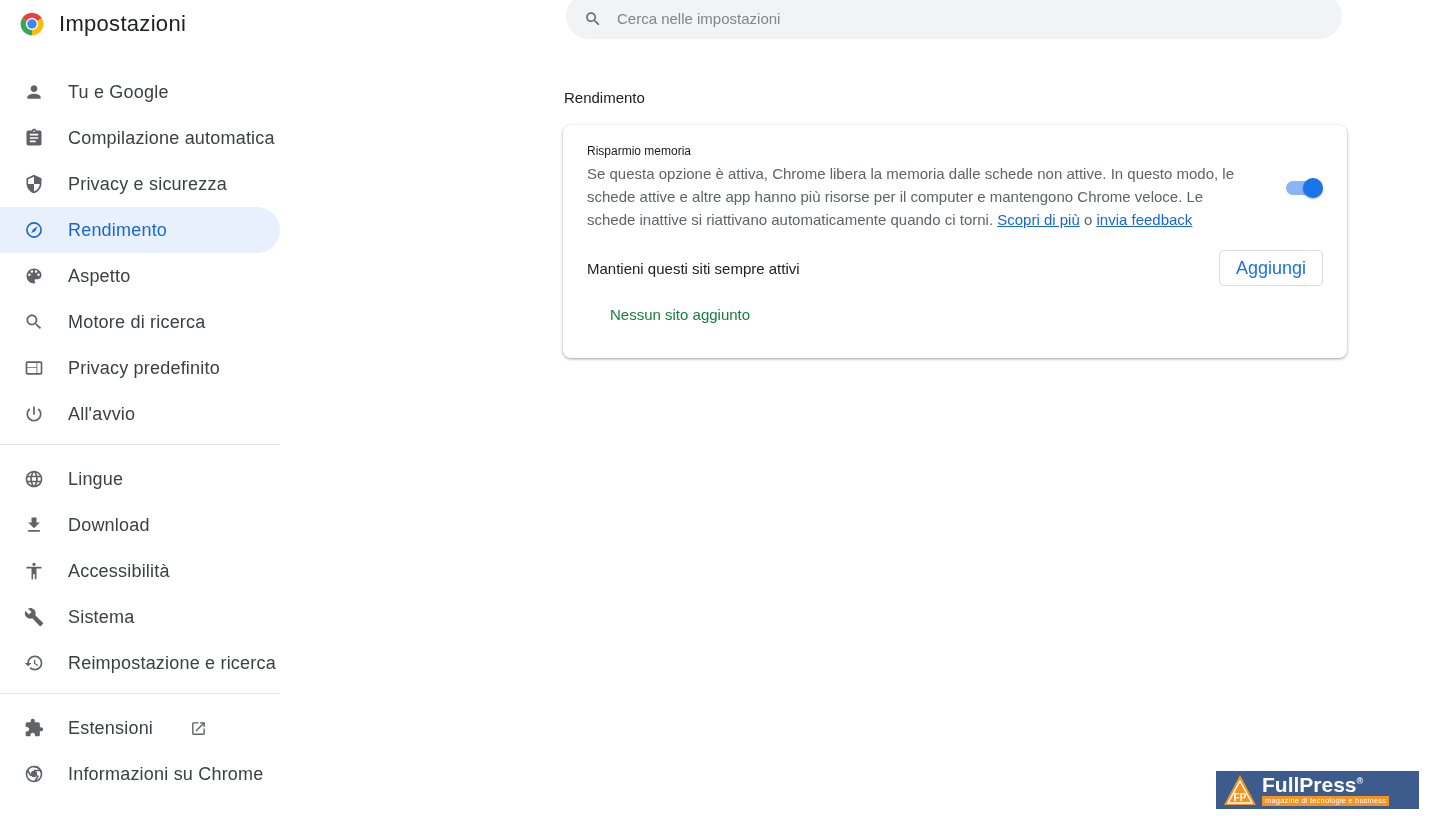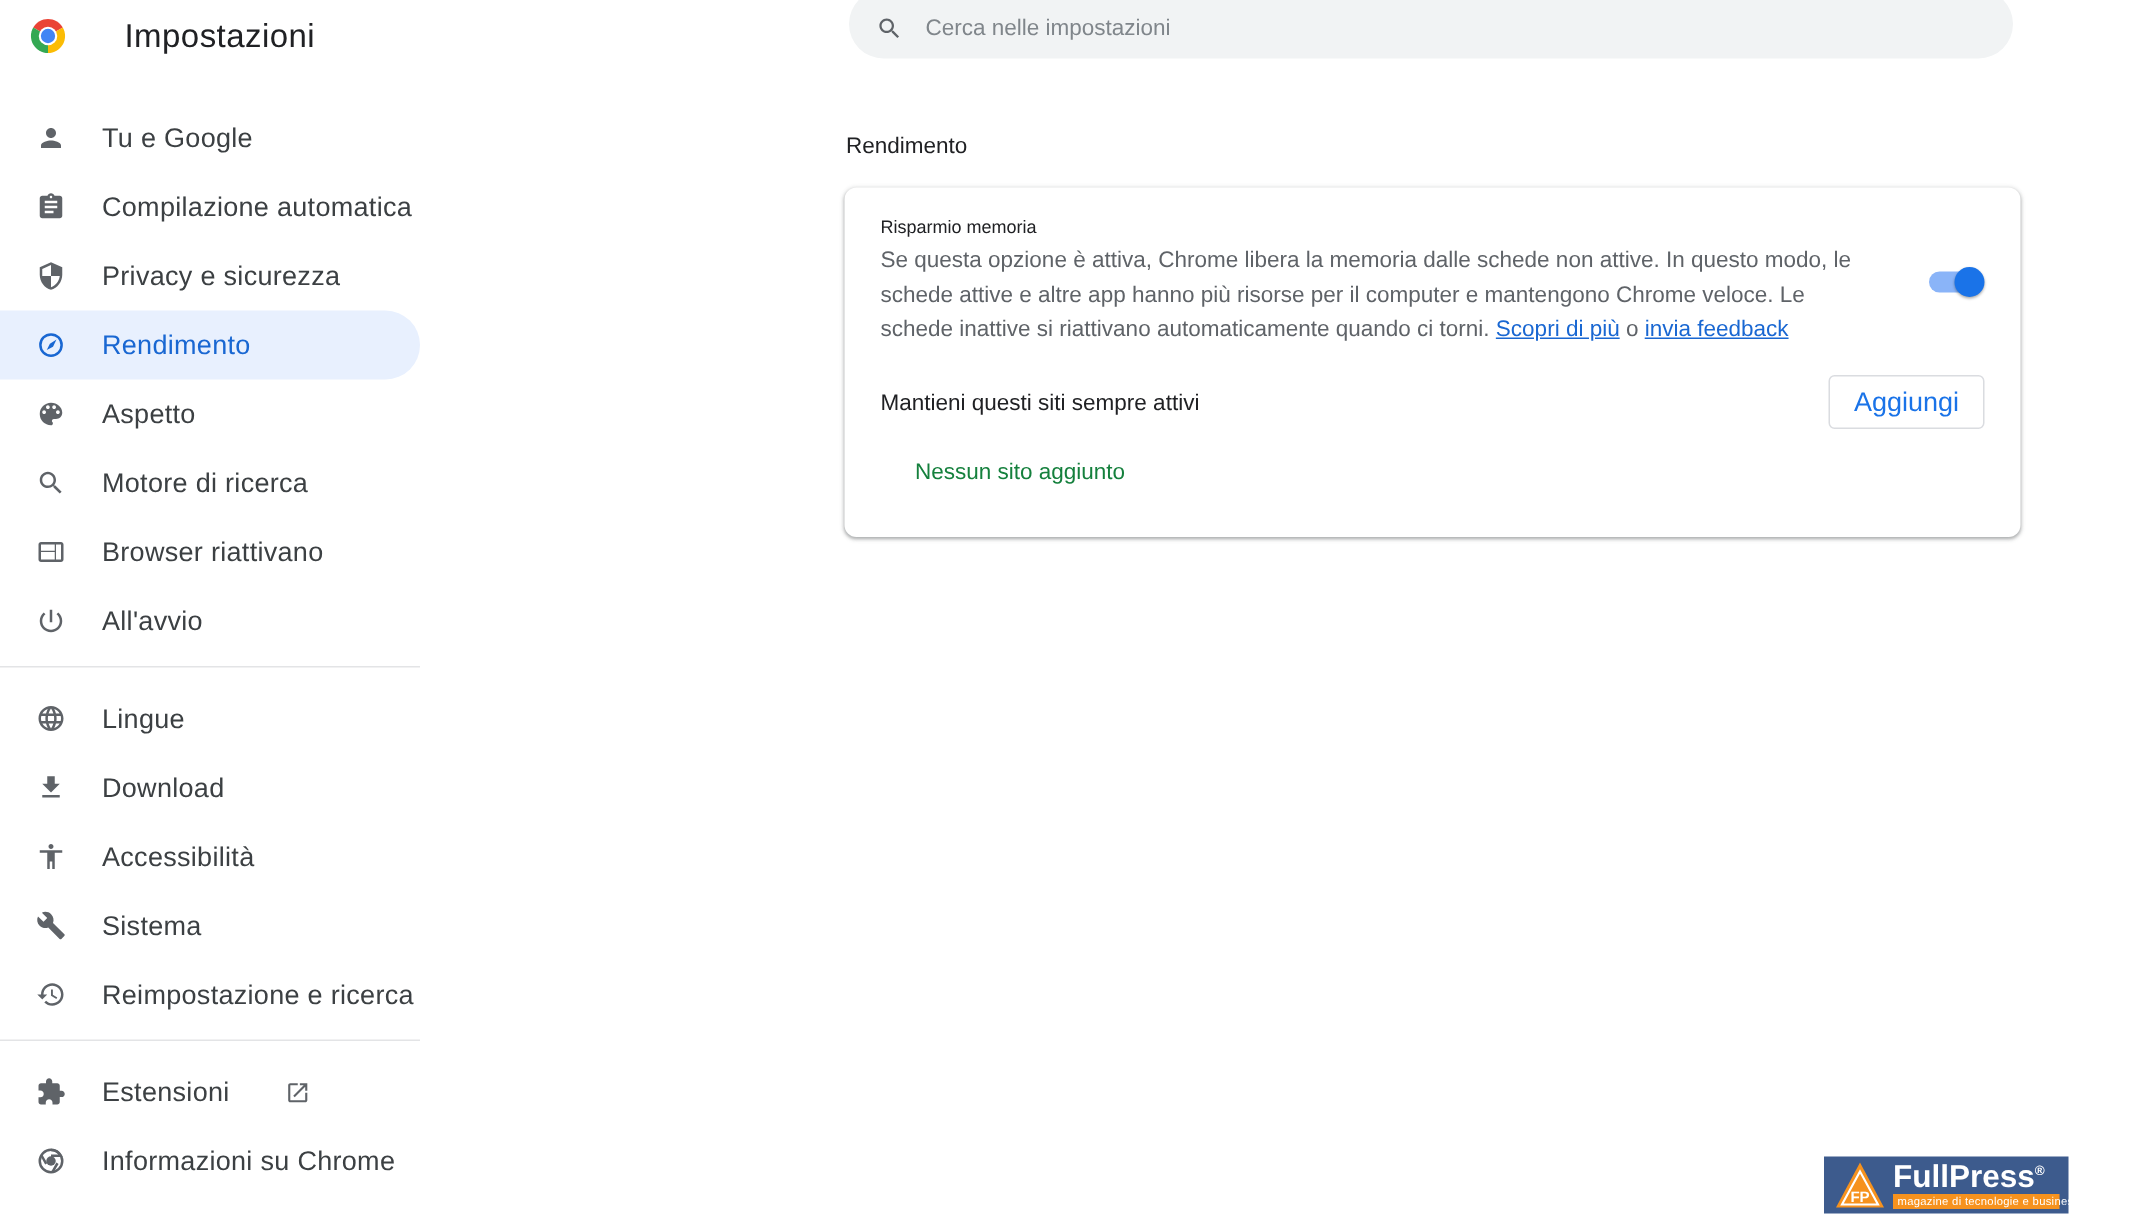--- a/index.html
+++ b/index.html
@@ -3,21 +3,21 @@
 <meta charset="utf-8">
 <style>
   html,body{margin:0;padding:0;}
   body{
     width:1432px;height:816px;position:relative;overflow:hidden;
     background:#ffffff;font-family:"Liberation Sans",sans-serif;
     -webkit-font-smoothing:antialiased;
   }
   
   .sidebar{position:absolute;left:0;top:0;width:280px;height:100%;background:#fff;}
-  .sb-header{display:flex;align-items:center;gap:38px;padding:7px 0 0 19px;height:33px;}
+  .sb-header{display:flex;align-items:center;gap:14px;padding:7px 0 0 19px;height:33px;}
   .sb-logo svg{width:26px;height:26px;display:block;}
   .sb-title{font-size:22px;color:#202124;letter-spacing:.3px;}
   .nav{margin-top:29px;}
   .nav-item{height:46px;display:flex;align-items:center;padding-left:24px;gap:24px;
     cursor:pointer;border-radius:0 23px 23px 0;box-sizing:border-box;}
   .nav-icon{width:20px;height:20px;color:#5f6368;flex-shrink:0;}
   .nav-icon svg{width:20px;height:20px;fill:currentColor;display:block;}
   .nav-label{font-size:18px;font-weight:500;color:#3c4043;letter-spacing:.2px;}
   .nav-item.selected{background:#e8f0fe;}
   .nav-item.selected .nav-icon{color:#1967d2;}
@@ -48,21 +48,21 @@
     position:relative;margin-left:auto;margin-right:2px;flex-shrink:0;cursor:pointer;}
   .toggle .knob{position:absolute;right:-2px;top:-3px;width:20px;height:20px;
     border-radius:50%;background:#1a73e8;box-shadow:0 1px 2px rgba(0,0,0,.35);}
   .row2{display:flex;align-items:center;padding:13px 24px 6px 24px;}
   .row2-label{font-size:15px;color:#202124;flex:1;}
   .add-btn{min-width:97px;height:36px;border:1px solid #dadce0;border-radius:4px;
     background:#fff;color:#1a73e8;font-size:18px;font-weight:500;cursor:pointer;
     font-family:inherit;padding:0 16px;}
   .row3{padding:14px 12px 21px 47px;font-size:15px;color:#15803d;}
   
-  .watermark{position:absolute;left:1216px;top:771px;width:163px;height:38px;
+  .watermark{position:absolute;left:1216px;top:771px;width:203px;height:38px;
     background:#3d5b8d;display:flex;align-items:center;gap:5px;
     padding:2px 6px 2px 7px;box-sizing:border-box;}
   .wm-tri{width:34px;height:32px;flex-shrink:0;}
   .wm-tri svg{width:34px;height:32px;display:block;}
   .wm-col{display:flex;flex-direction:column;line-height:1;min-width:0;}
   .wm-name{color:#fff;font-size:21px;font-weight:bold;white-space:nowrap;}
   .wm-reg{font-size:9px;vertical-align:super;font-weight:bold;}
   .wm-tagline{background:#f6921e;color:#fff;font-size:7.5px;padding:1px 3px;
     margin-top:1px;white-space:nowrap;text-align:center;letter-spacing:.2px;}
 </style>
@@ -186,21 +186,21 @@
           </svg>
         </span>
         <span class="nav-label">Motore di ricerca</span>
       </div>
       <div class="nav-item">
         <span class="nav-icon">
           <svg viewBox="0 0 24 24">
             <use href="#i-browser"></use>
           </svg>
         </span>
-        <span class="nav-label">Browser riattivano</span>
+        <span class="nav-label">Privacy predefinito</span>
       </div>
       <div class="nav-item">
         <span class="nav-icon">
           <svg viewBox="0 0 24 24">
             <use href="#i-power"></use>
           </svg>
         </span>
         <span class="nav-label">All'avvio</span>
       </div>
       <div class="nav-divider"></div>

